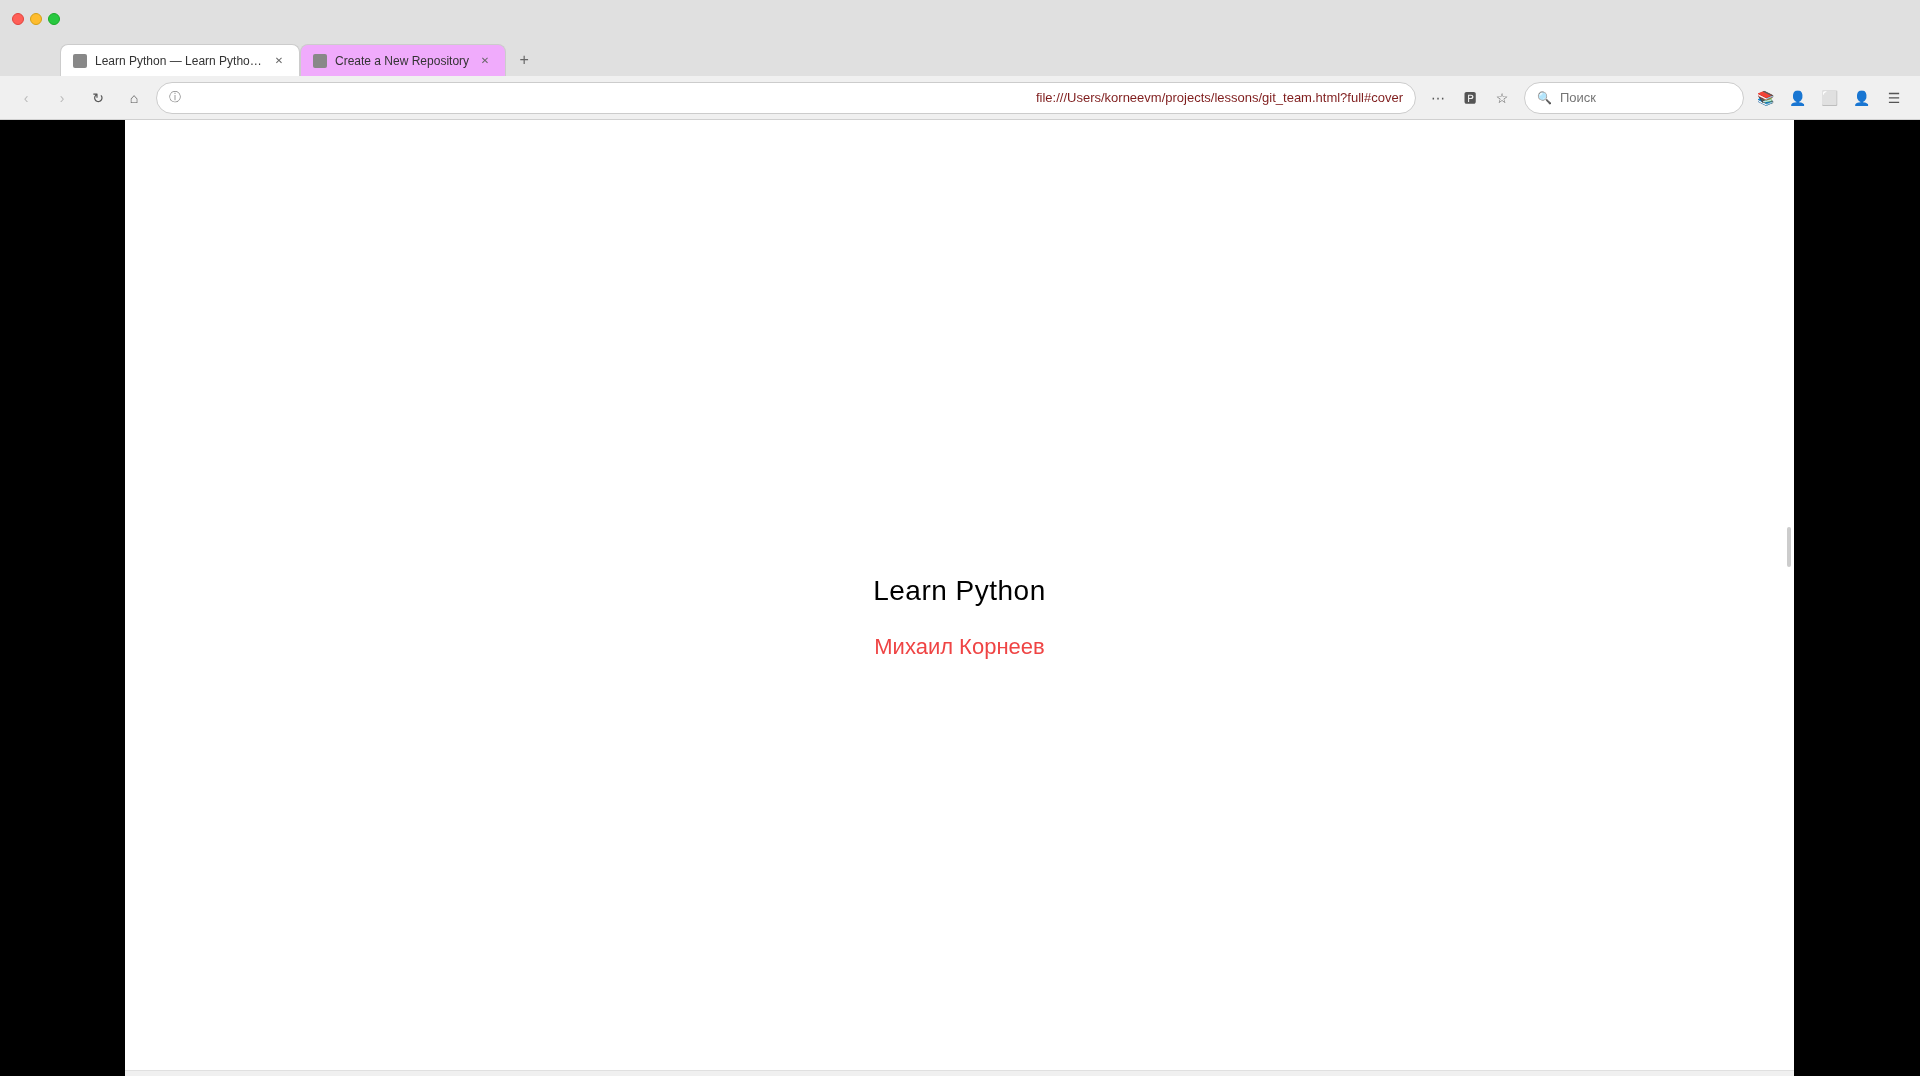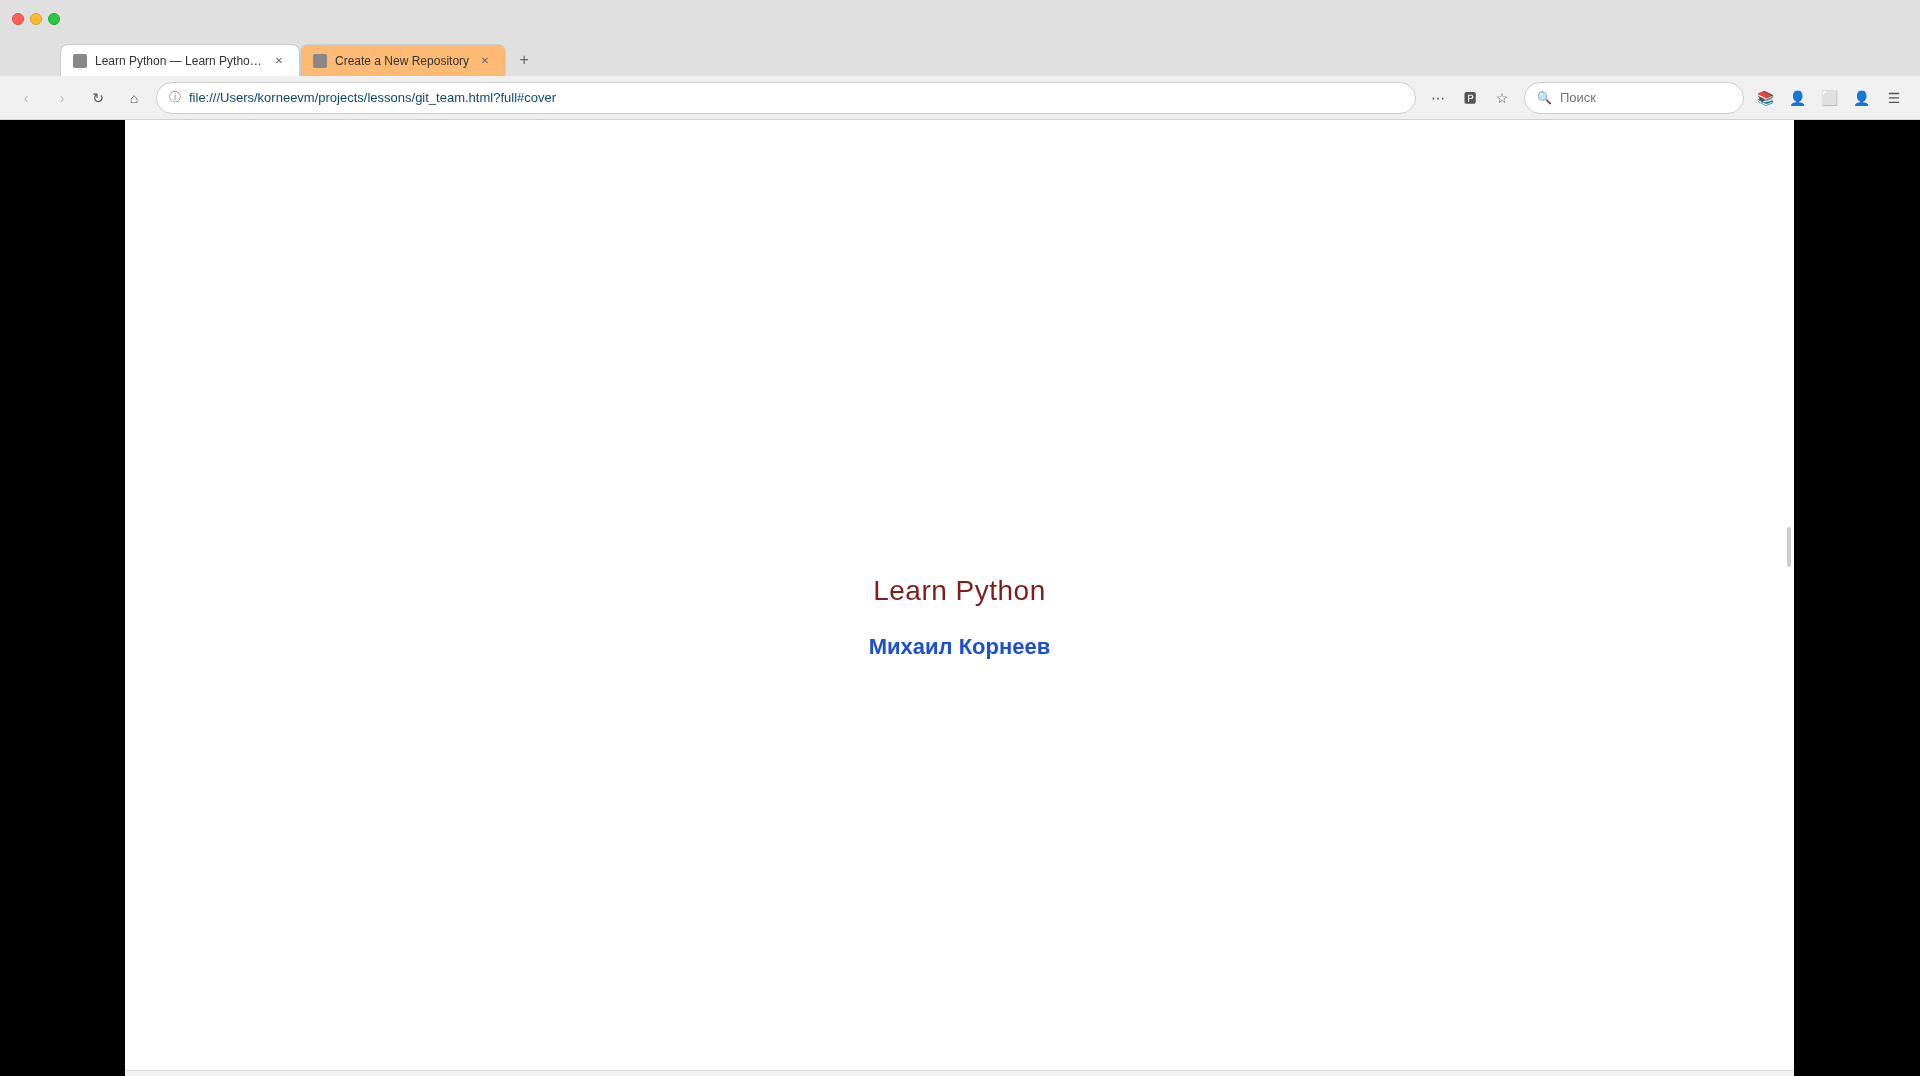--- a/index.html
+++ b/index.html
@@ -67,21 +67,21 @@
       height: 38px;
       background: #e0e0e0;
       padding: 0 60px;
     }
 
     .tab {
       display: flex;
       align-items: center;
       height: 32px;
       padding: 0 12px;
-      background: #fdba74;
+      background: #f0abfc;
       border-radius: 8px 8px 0 0;
       font-size: 12px;
       color: #333;
       gap: 8px;
       min-width: 180px;
       max-width: 240px;
       position: relative;
       border: 1px solid #ccc;
       border-bottom: none;
     }
@@ -175,24 +175,25 @@
     }
 
     .address-bar-icon {
       color: #888;
       font-size: 12px;
     }
 
     .address-bar-url {
       flex: 1;
       font-size: 13px;
-      color: #0c4a6e;
+      color: #7f1d1d;
       overflow: hidden;
       text-overflow: ellipsis;
       white-space: nowrap;
+      text-align: right;
     }
 
     .nav-extra-buttons {
       display: flex;
       align-items: center;
       gap: 4px;
     }
 
     .nav-extra-btn {
       width: 28px;
@@ -263,40 +264,40 @@
       display: flex;
       flex-direction: column;
       align-items: center;
       justify-content: center;
       padding: 40px;
     }
 
     .slide-subtitle {
       font-size: 28px;
       font-weight: 400;
-      color: #7f1d1d;
+      color: #000000;
       margin-bottom: 27px;
       text-align: left;
       letter-spacing: 0.5px;
     }
 
     .slide-title {
       font-size: 80px;
       font-weight: 300;
       color: #1a1a1a;
       text-align: center;
       letter-spacing: -1px;
       line-height: 1.1;
       margin-bottom: 40px;
     }
 
     .slide-author {
       font-size: 22px;
-      font-weight: 700;
-      color: #1d4ed8;
+      font-weight: 400;
+      color: #ef4444;
       text-align: center;
     }
 
     
     .bottom-bar {
       position: fixed;
       bottom: 0;
       left: 125px;
       right: 126px;
       height: 6px;

